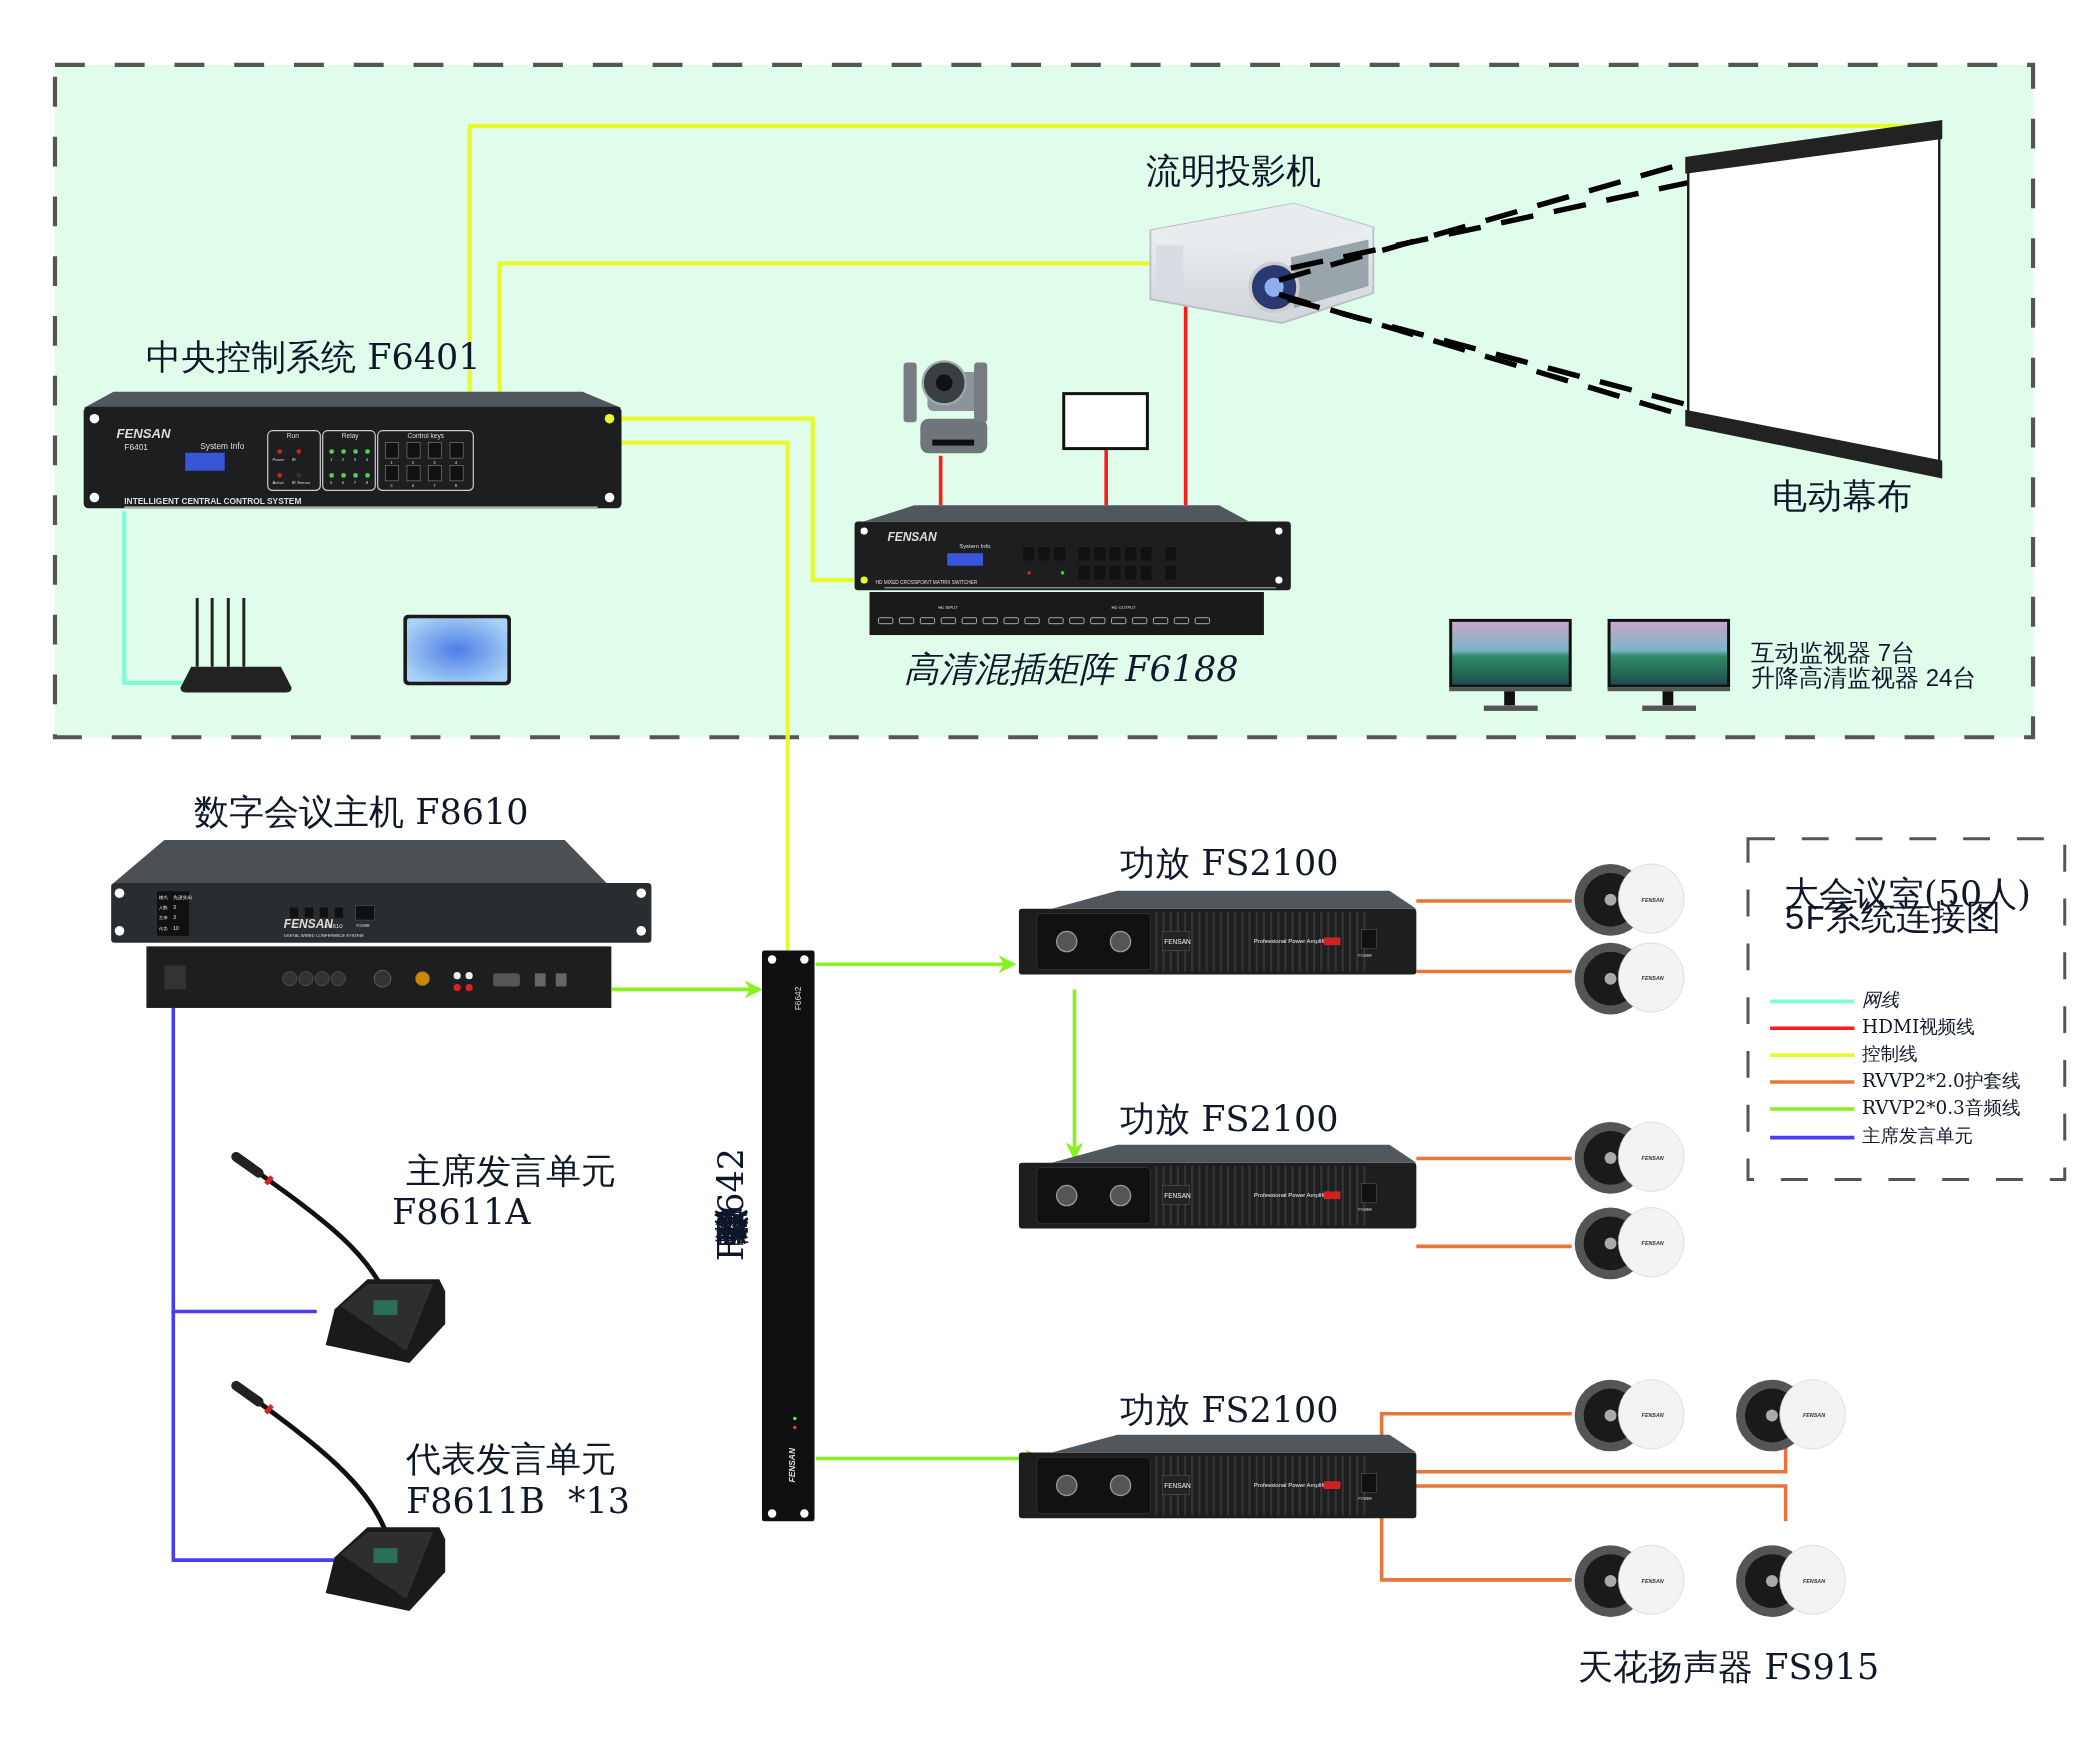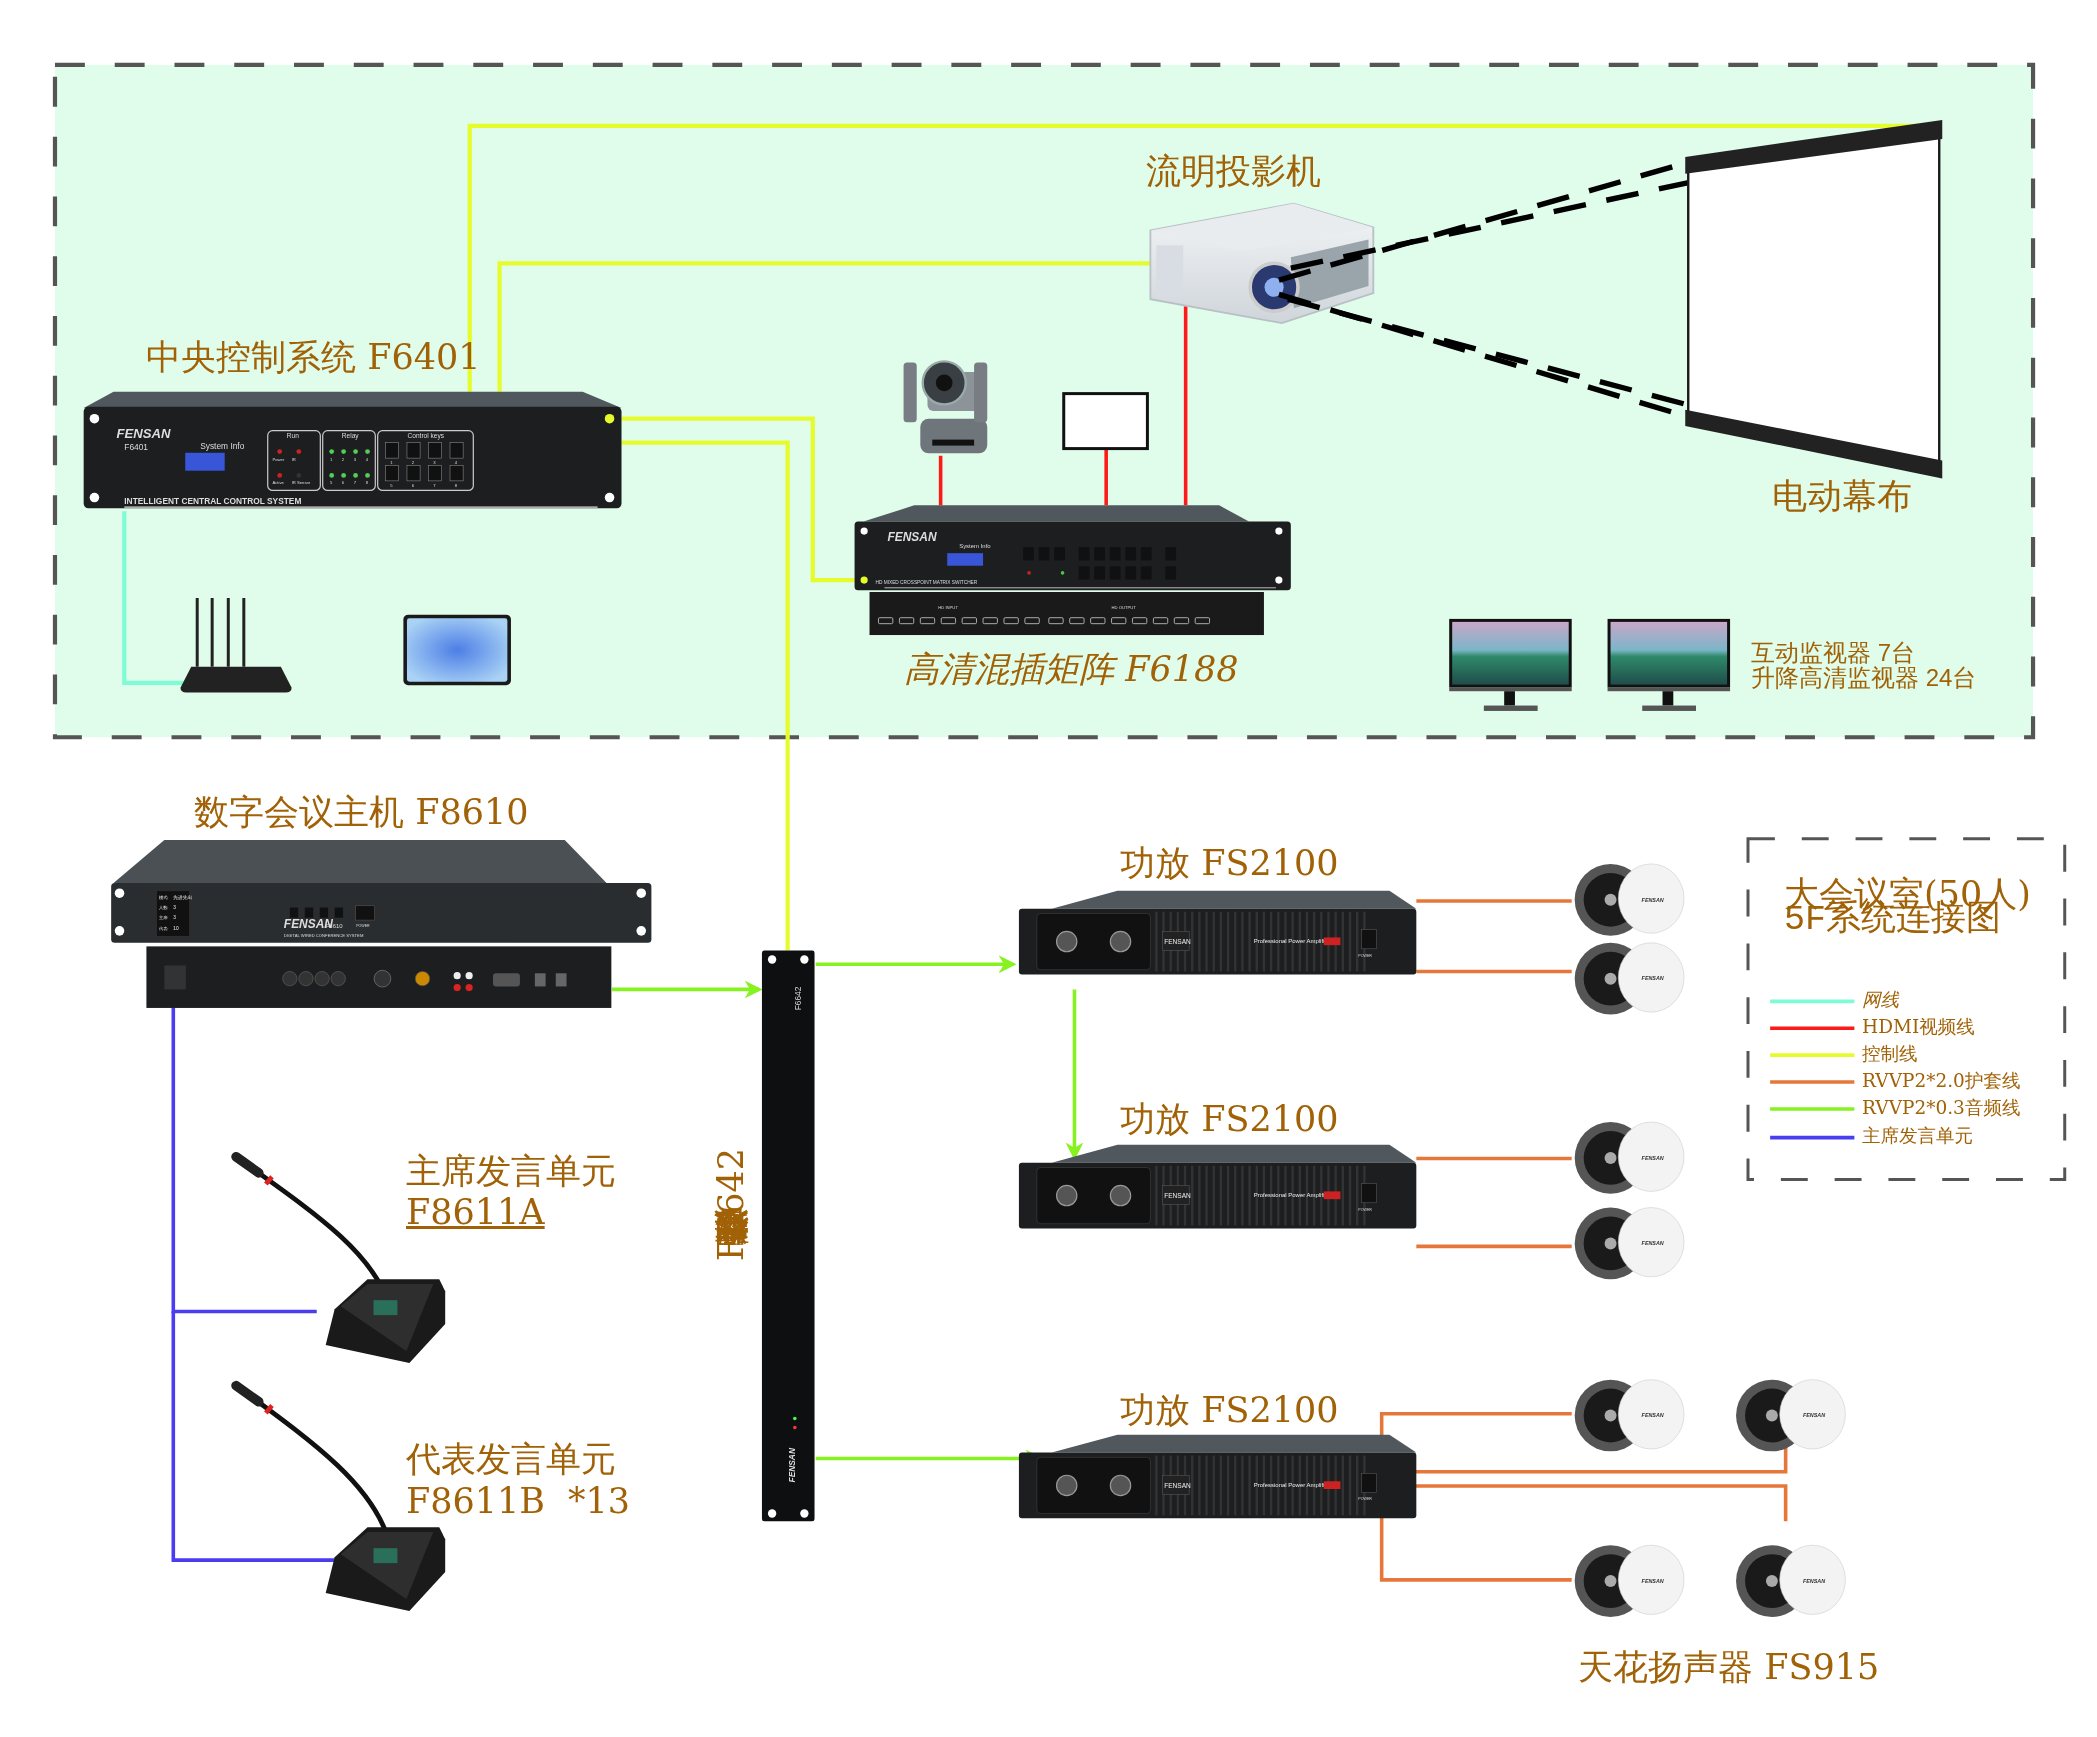--- a/index.html
+++ b/index.html
@@ -1,19 +1,19 @@
 <!DOCTYPE html>
 <html style="font-size:9.6px"><head>
 <meta charset="utf-8">
 <style>
   html, body { margin: 0; padding: 0; background: #ffffff; }
   body { width: 2097px; height: 1738px; position: relative; overflow: hidden;
          font-family: "DejaVu Serif", "Liberation Serif", serif; color: #111; }
   #stage { position: absolute; left: 0; top: 0; width: 2097px; height: 1738px; }
-  .lbl { position: absolute; white-space: nowrap; color: #a16207; line-height: 1; }
+  .lbl { position: absolute; white-space: nowrap; color: #0f172a; line-height: 1; }
   .lbl-xl { font-size: 35px; }
   .lbl-m  { font-size: 24px; font-family: "Liberation Sans", "DejaVu Sans", sans-serif; }
   .lbl-leg { font-size: 18.5px; }
   .vert { writing-mode: vertical-rl; transform: rotate(180deg); font-size: 35px; }
   .dev-text { fill: #ddd; font-family: "Liberation Sans", "DejaVu Sans", sans-serif; }
 </style>
 </head>
 <body>
 
 <div id="stage">
@@ -531,21 +531,21 @@
 
 
 <div class="lbl lbl-xl" style="left:146px; top:340px;">中央控制系统 F6401</div>
 <div class="lbl lbl-xl" style="left:1146px; top:154px;">流明投影机</div>
 <div class="lbl lbl-xl" style="left:1772px; top:479px;">电动幕布</div>
 <div class="lbl lbl-xl" style="left:904px; top:652px;font-style:italic;">高清混插矩阵 F6188</div>
 <div class="lbl lbl-m" style="left:1751px; top:641px;">互动监视器  7台</div>
 <div class="lbl lbl-m" style="left:1751px; top:666px;">升降高清监视器 24台</div>
 <div class="lbl lbl-xl" style="left:194px; top:795px;">数字会议主机 F8610</div>
 <div class="lbl lbl-xl" style="left:406px; top:1154px;">主席发言单元</div>
-<div class="lbl lbl-xl" style="left:406px; top:1195px;text-decoration:underline;">F8611A</div>
+<div class="lbl lbl-xl" style="left:392px; top:1195px;">F8611A</div>
 <div class="lbl lbl-xl" style="left:406px; top:1442px;">代表发言单元</div>
 <div class="lbl lbl-xl" style="left:406px; top:1484px;">F8611B</div>
 <div class="lbl lbl-xl" style="left:568px; top:1484px;">*13</div>
 <div class="lbl vert" style="left:714px; top:1148px;">数字音频处理器 F6642</div>
 <div class="lbl lbl-xl" style="left:1120px; top:846px;">功放 FS2100</div>
 <div class="lbl lbl-xl" style="left:1120px; top:1102px;">功放 FS2100</div>
 <div class="lbl lbl-xl" style="left:1120px; top:1393px;">功放 FS2100</div>
 <div class="lbl lbl-xl" style="left:1578px; top:1650px;">天花扬声器 FS915</div>
 <div class="lbl lbl-xl" style="left:1784px; top:877px;">大会议室(50人)</div>
 <div class="lbl lbl-xl" style="left:1784px; top:903px;font-family:Liberation Mono, monospace;">5F系统连接图</div>

